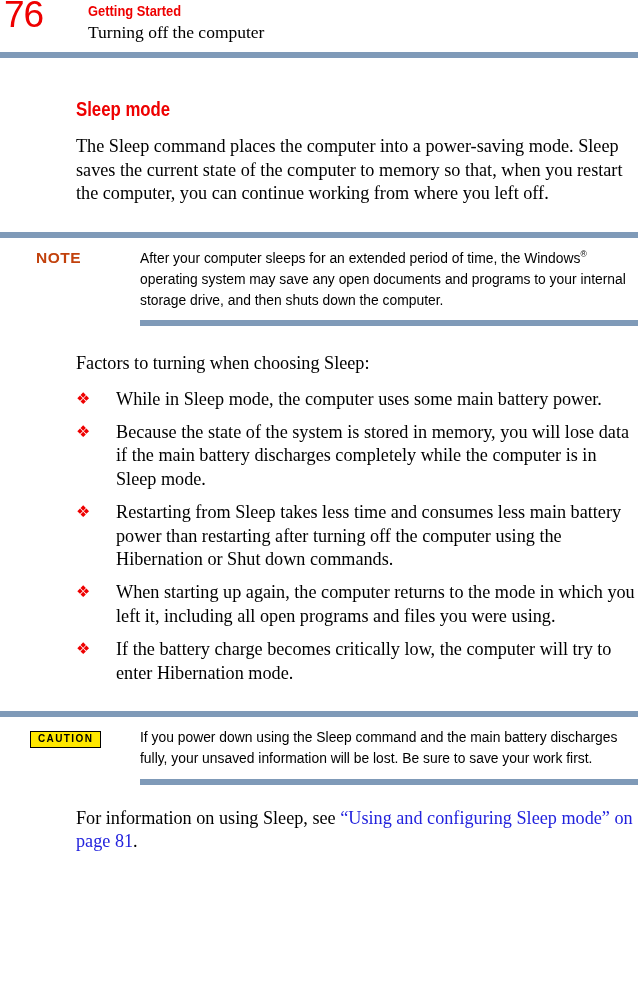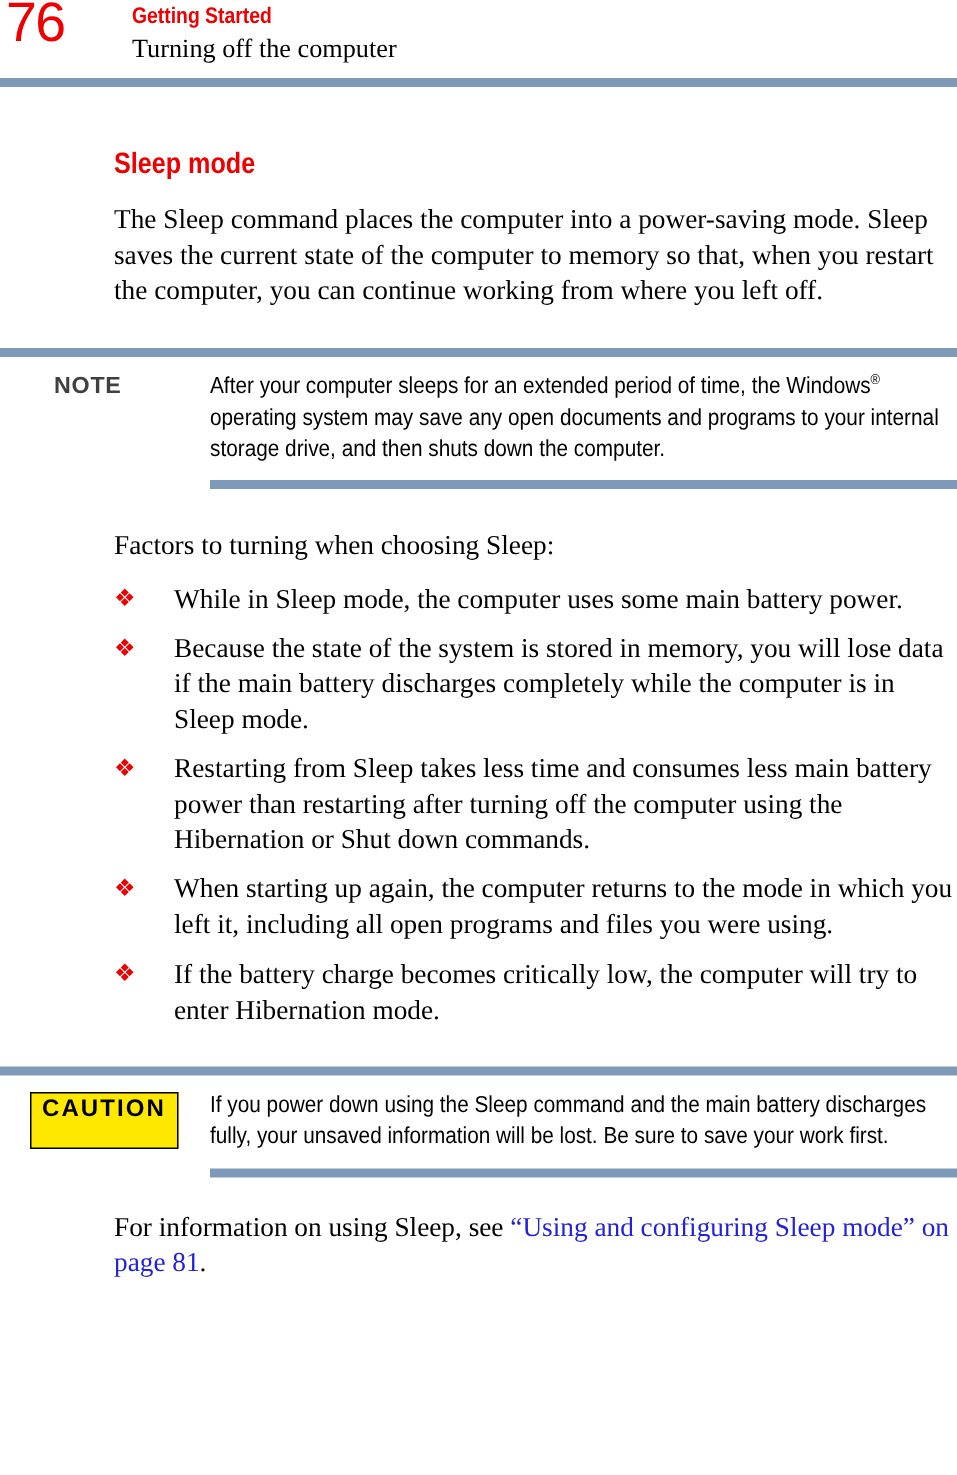--- a/index.html
+++ b/index.html
@@ -141,35 +141,35 @@
     width: 140px;
     flex: 0 0 140px;
     padding-left: 12px;
     box-sizing: border-box;
     padding-top: 2px;
   }
   .note-label {
     font-family: "Liberation Sans", sans-serif;
     font-weight: bold;
     font-size: 15.5px;
-    color: #404040;
+    color: #c2410c;
     letter-spacing: 0.5px;
     margin-left: 24px;
   }
   .caution-label {
     display: inline-block;
     font-family: "Liberation Sans", sans-serif;
     font-weight: bold;
-    font-size: 16px;
+    font-size: 10px;
     color: #000000;
     background: #ffe800;
     border: 1.5px solid #000000;
     letter-spacing: 1.4px;
-    padding: 1px 7px 16px 7px;
-    margin-left: 8px;
+    padding: 1px 7px 2px 7px;
+    margin-left: 18px;
     line-height: 1.2;
   }
   .callout-body {
     flex: 1 1 auto;
     padding-right: 6px;
   }
   .callout-text {
     font-family: "Liberation Sans", sans-serif;
     font-size: 15.4px;
     line-height: 1.38;

